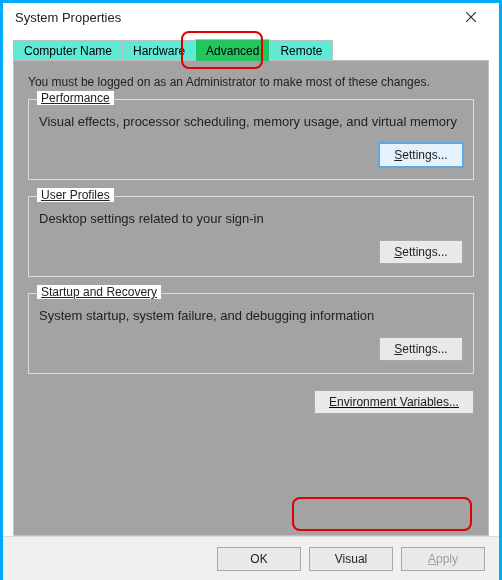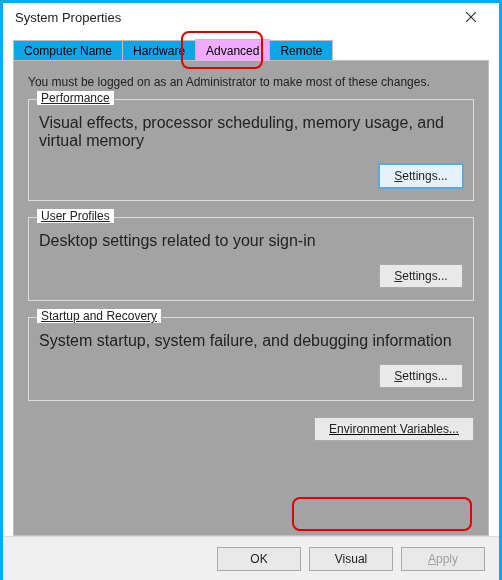--- a/index.html
+++ b/index.html
@@ -50,28 +50,28 @@
   .tabstrip {
     display: flex;
     align-items: flex-end;
     height: 24px;
     position: relative;
   }
   .tab {
     padding: 3px 10px;
     border: 1px solid #bfbfbf;
     border-bottom: none;
-    background: #0ea5e9;
+    background: #5eead4;
     font-size: 12px;
     margin-right: -1px;
     position: relative;
     cursor: pointer;
   }
   .tab.active {
-    background: #f0abfc;
+    background: #22c55e;
     z-index: 2;
     padding-top: 4px;
   }
   .tab-content-border {
     border: 1px solid #bfbfbf;
     margin-top: -1px;
     background: #a3a3a3;
     padding: 12px 14px 14px 14px;
     height: 476px;
     position: relative;
@@ -92,21 +92,21 @@
     position: absolute;
     top: -9px;
     left: 8px;
     background: #fff;
     padding: 0 4px;
     font-size: 12px;
     color: #222;
     text-decoration: underline;
   }
   .group-body {
-    font-size: 16px;
+    font-size: 13px;
     color: #222;
     margin-top: 6px;
     margin-bottom: 10px;
   }
   .group-btnrow {
     display: flex;
     justify-content: flex-end;
     margin-top: 14px;
   }
   .win-btn {

